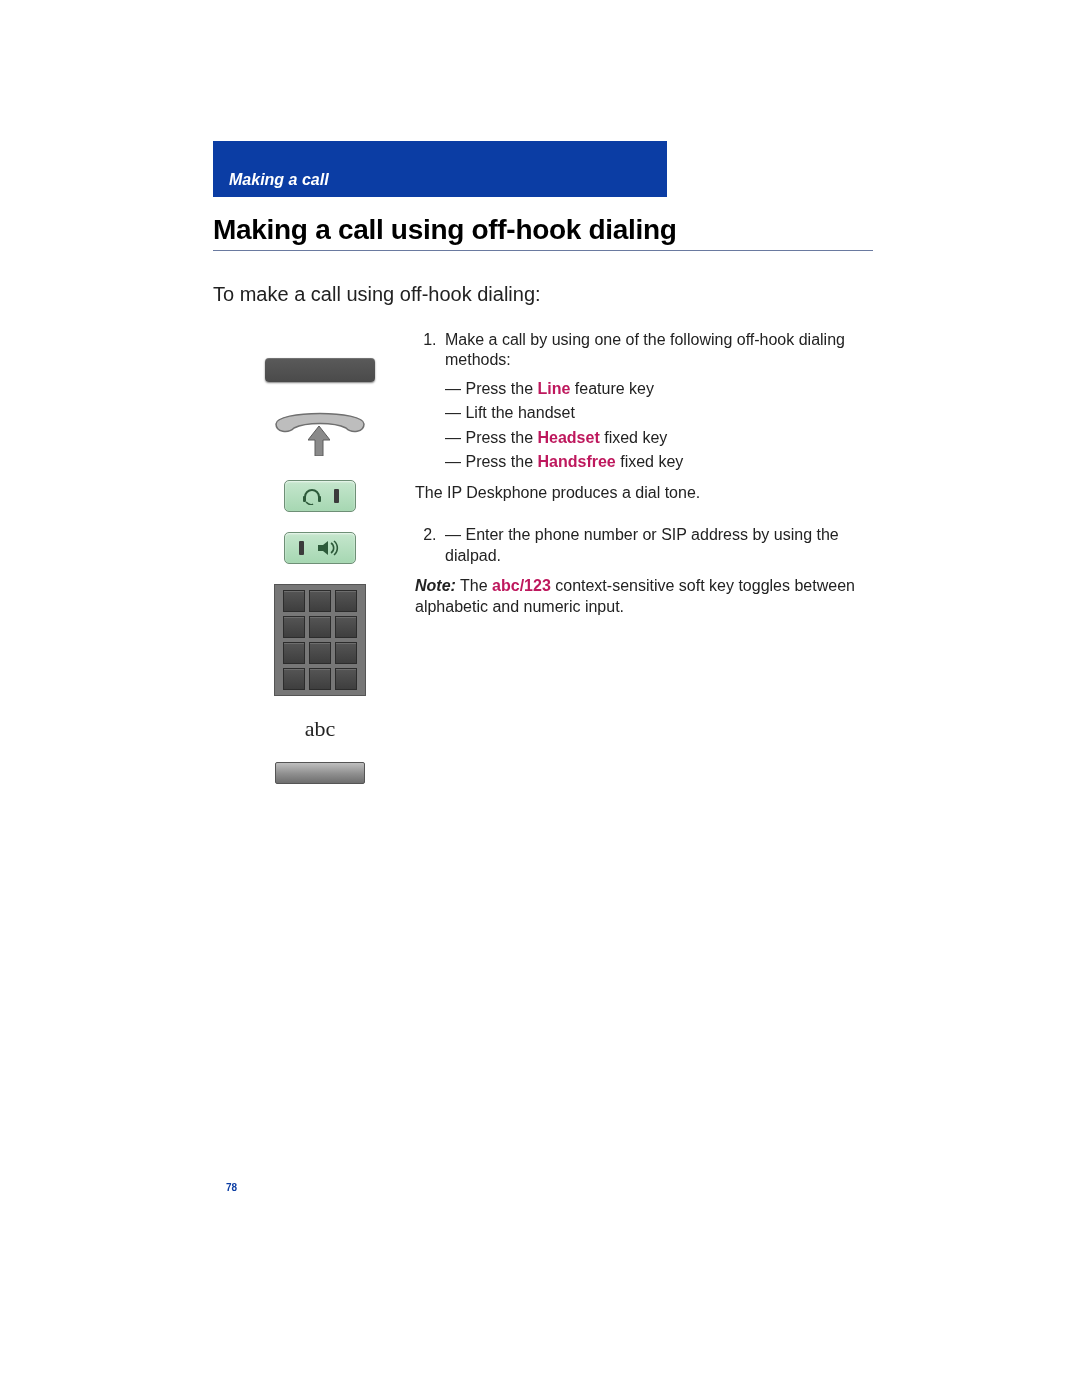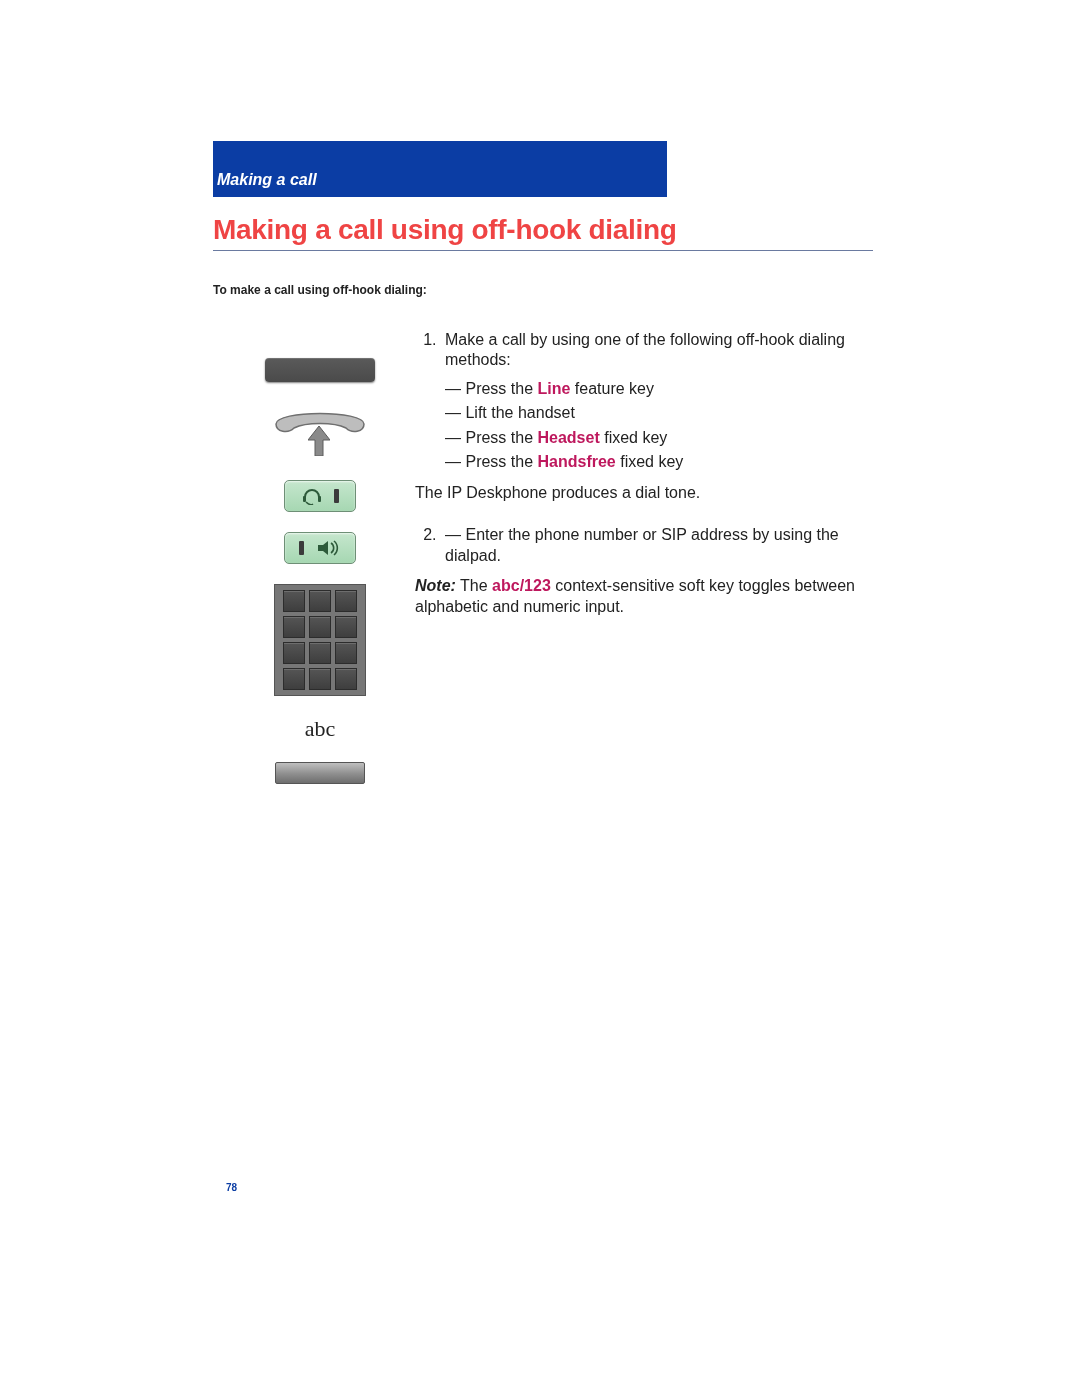--- a/index.html
+++ b/index.html
@@ -17,51 +17,51 @@
   .header-band {
     position: absolute;
     left: 213px;
     top: 141px;
     width: 454px;
     height: 56px;
     background: #0b3da4;
   }
   .header-band .label {
     position: absolute;
-    left: 4px;
+    left: 16px;
     bottom: 8px;
     color: #fff;
     font-style: italic;
     font-weight: bold;
     font-size: 16px;
   }
   .heading-line {
     position: absolute;
     left: 213px;
     top: 214px;
     width: 660px;
   }
   .heading-line h1 {
     margin: 0 0 4px 0;
-    color: #ef4444;
+    color: #000000;
     font-weight: bold;
     font-size: 28px;
     letter-spacing: -0.3px;
   }
   .heading-rule {
     height: 1px;
     background: #6a7aa0;
     width: 660px;
   }
   .subheading {
     position: absolute;
     left: 213px;
     top: 283px;
-    font-weight: bold;
-    font-size: 12px;
+    font-weight: normal;
+    font-size: 20px;
   }
   .imagery {
     position: absolute;
     left: 260px;
     top: 358px;
     width: 120px;
   }
   .imagery .item {
     display: flex;
     justify-content: center;

